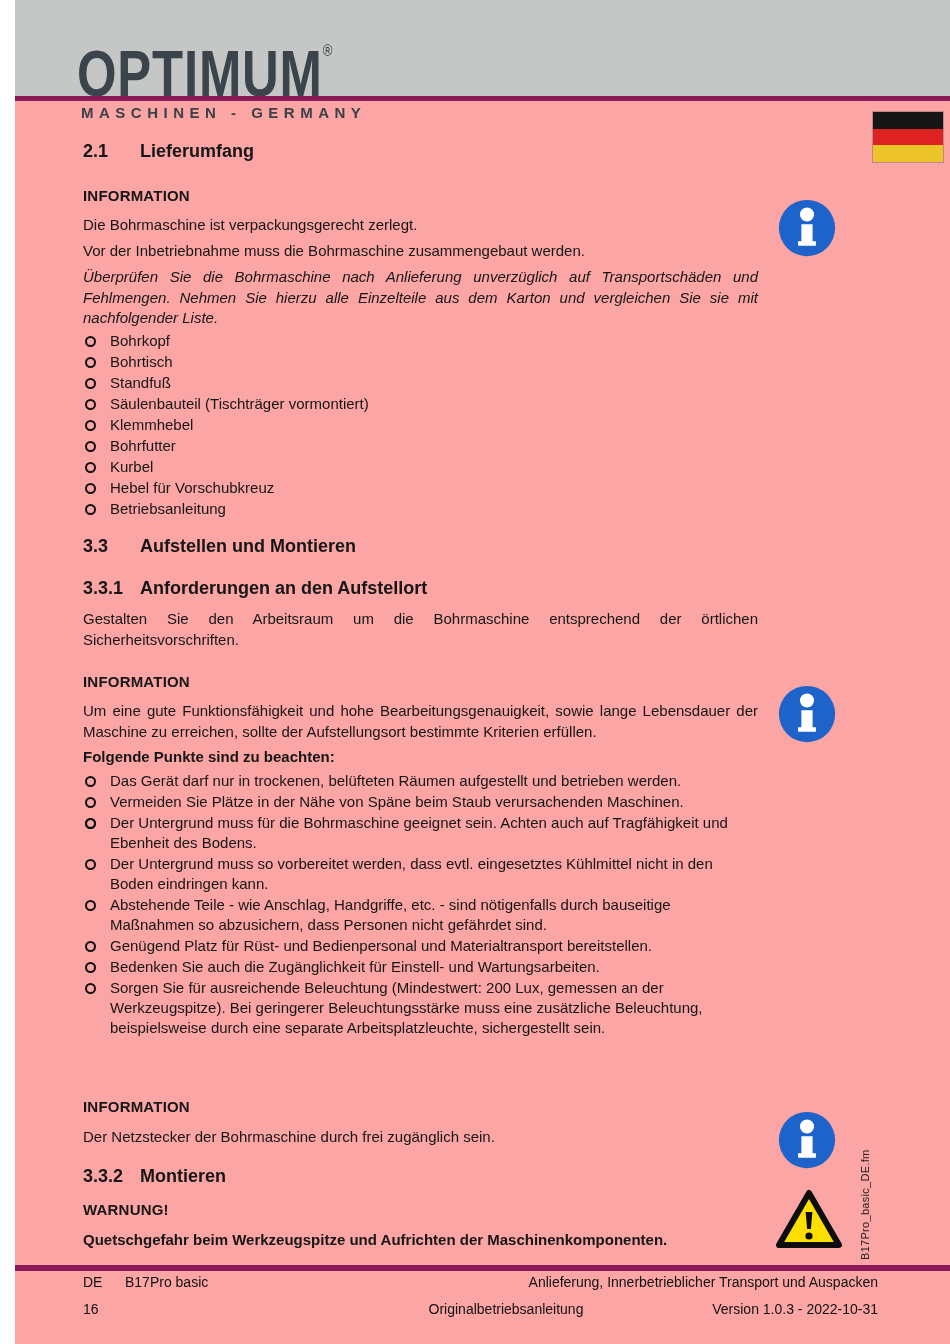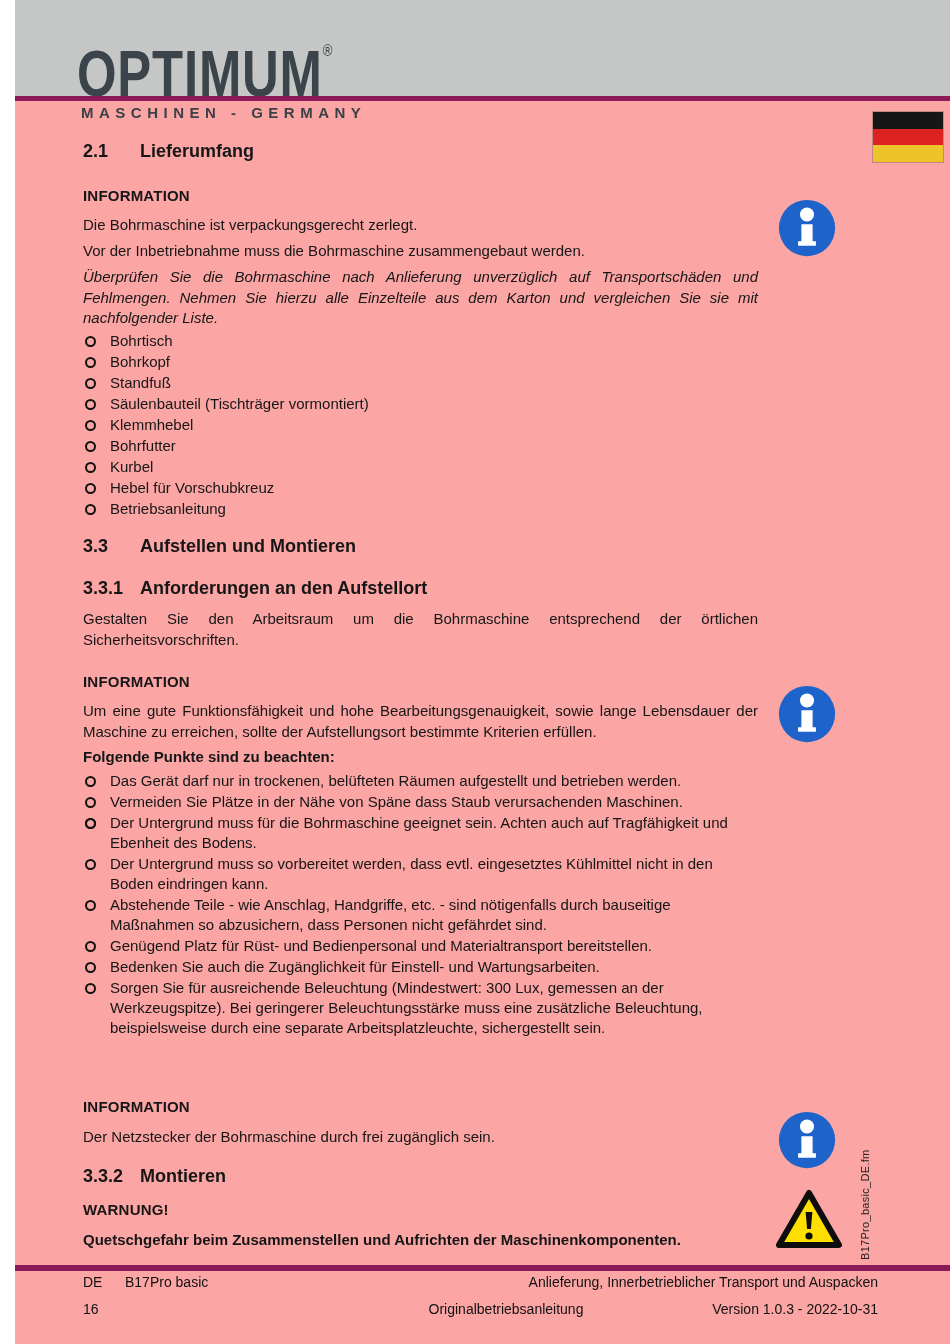--- a/index.html
+++ b/index.html
@@ -62,22 +62,22 @@
   <div class="abs sec-h" style="left:68px;top:141px;">
     <span class="sec-num">2.1</span><span>Lieferumfang</span>
   </div>
 
   <div class="abs info-h" style="left:68px;top:187px;">INFORMATION</div>
   <div class="abs body-p" style="top:241px;">Vor der Inbetriebnahme muss die Bohrmaschine zusammengebaut werden.</div>
   <div class="abs body-p" style="top:215px;">Die Bohrmaschine ist verpackungsgerecht zerlegt.</div>
   <div class="abs body-p just" style="top:267px;font-style:italic;">Überprüfen Sie die Bohrmaschine nach Anlieferung unverzüglich auf Transportschäden und Fehlmengen. Nehmen Sie hierzu alle Einzelteile aus dem Karton und vergleichen Sie sie mit nachfolgender Liste.</div>
 
   <ul class="abs doclist" style="top:331px;">
+      <li><span class="ring"></span><span>Bohrkopf</span></li>
       <li><span class="ring"></span><span>Bohrtisch</span></li>
-      <li><span class="ring"></span><span>Bohrkopf</span></li>
       <li><span class="ring"></span><span>Standfuß</span></li>
       <li><span class="ring"></span><span>Säulenbauteil (Tischträger vormontiert)</span></li>
       <li><span class="ring"></span><span>Klemmhebel</span></li>
       <li><span class="ring"></span><span>Bohrfutter</span></li>
       <li><span class="ring"></span><span>Kurbel</span></li>
       <li><span class="ring"></span><span>Hebel für Vorschubkreuz</span></li>
       <li><span class="ring"></span><span>Betriebsanleitung</span></li>
     </ul>
 
   <div class="abs sec-h" style="left:68px;top:536px;">
@@ -88,38 +88,38 @@
     <span class="sec-num">3.3.1</span><span>Anforderungen an den Aufstellort</span>
   </div>
   <div class="abs body-p just" style="top:609px;">Gestalten Sie den Arbeitsraum um die Bohrmaschine entsprechend der örtlichen Sicherheitsvorschriften.</div>
 
   <div class="abs info-h" style="left:68px;top:673px;">INFORMATION</div>
   <div class="abs body-p just" style="top:701px;">Um eine gute Funktionsfähigkeit und hohe Bearbeitungsgenauigkeit, sowie lange Lebensdauer der Maschine zu erreichen, sollte der Aufstellungsort bestimmte Kriterien erfüllen.</div>
   <div class="abs body-p bold" style="top:747px;">Folgende Punkte sind zu beachten:</div>
 
   <ul class="abs doclist" style="top:771px;">
       <li><span class="ring"></span><span>Das Gerät darf nur in trockenen, belüfteten Räumen aufgestellt und betrieben werden.</span></li>
-      <li><span class="ring"></span><span>Vermeiden Sie Plätze in der Nähe von Späne dass Staub verursachenden Maschinen.</span></li>
+      <li><span class="ring"></span><span>Vermeiden Sie Plätze in der Nähe von Späne beim Staub verursachenden Maschinen.</span></li>
       <li><span class="ring"></span></li>
       <li><span class="ring"></span><span>Der Untergrund muss für die Bohrmaschine geeignet sein. Achten auch auf Tragfähigkeit und Ebenheit des Bodens.</span></li>
       <li><span class="ring"></span><span>Der Untergrund muss so vorbereitet werden, dass evtl. eingesetztes Kühlmittel nicht in den Boden eindringen kann.</span></li>
       <li><span class="ring"></span><span>Abstehende Teile - wie Anschlag, Handgriffe, etc. - sind nötigenfalls durch bauseitige Maßnahmen so abzusichern, dass Personen nicht gefährdet sind.</span></li>
       <li><span class="ring"></span><span>Genügend Platz für Rüst- und Bedienpersonal und Materialtransport bereitstellen.</span></li>
       <li><span class="ring"></span><span>Bedenken Sie auch die Zugänglichkeit für Einstell- und Wartungsarbeiten.</span></li>
-      <li><span class="ring"></span><span>Sorgen Sie für ausreichende Beleuchtung (Mindestwert: 300 Lux, gemessen an der Werkzeugspitze). Bei geringerer Beleuchtungsstärke muss eine zusätzliche Beleuchtung, beispielsweise durch eine separate Arbeitsplatzleuchte, sichergestellt sein.</span></li>
+      <li><span class="ring"></span><span>Sorgen Sie für ausreichende Beleuchtung (Mindestwert: 200 Lux, gemessen an der Werkzeugspitze). Bei geringerer Beleuchtungsstärke muss eine zusätzliche Beleuchtung, beispielsweise durch eine separate Arbeitsplatzleuchte, sichergestellt sein.</span></li>
     </ul>
 
   <div class="abs info-h" style="left:68px;top:1098px;">INFORMATION</div>
   <div class="abs body-p" style="top:1127px;">Der Netzstecker der Bohrmaschine durch frei zugänglich sein.</div>
 
   <div class="abs sec-h" style="left:68px;top:1166px;">
     <span class="sec-num">3.3.2</span><span>Montieren</span>
   </div>
   <div class="abs info-h" style="left:68px;top:1201px;">WARNUNG!</div>
-  <div class="abs body-p bold" style="top:1230px;">Quetschgefahr beim Zusammenstellen und Aufrichten der Maschinenkomponenten.</div>
+  <div class="abs body-p bold" style="top:1230px;">Quetschgefahr beim Werkzeugspitze und Aufrichten der Maschinenkomponenten.</div>
 
   <svg class="abs icon-box" style="top:198px;" viewBox="0 0 64 64">
     <circle cx="32" cy="32" r="30" fill="#1d63c9"></circle>
     <circle cx="32" cy="17.5" r="7.5" fill="#ffffff"></circle>
     <path d="M26 28 h12 v18 h3.5 v5 H22.5 v-5 H26 z" fill="#ffffff"></path>
   </svg>
   <svg class="abs icon-box" style="top:684px;" viewBox="0 0 64 64">
     <circle cx="32" cy="32" r="30" fill="#1d63c9"></circle>
     <circle cx="32" cy="17.5" r="7.5" fill="#ffffff"></circle>
     <path d="M26 28 h12 v18 h3.5 v5 H22.5 v-5 H26 z" fill="#ffffff"></path>

